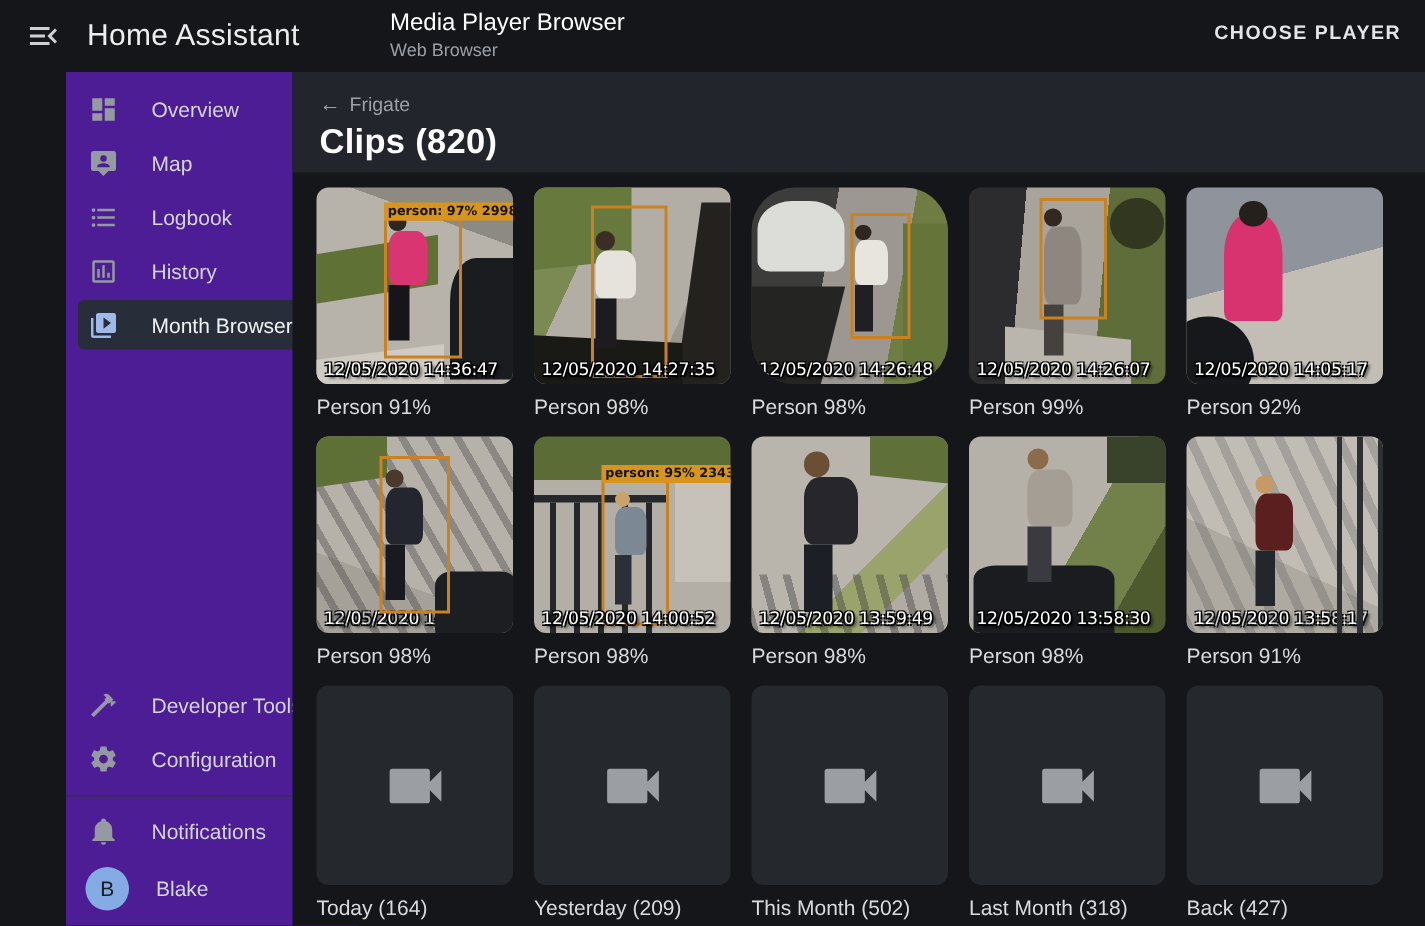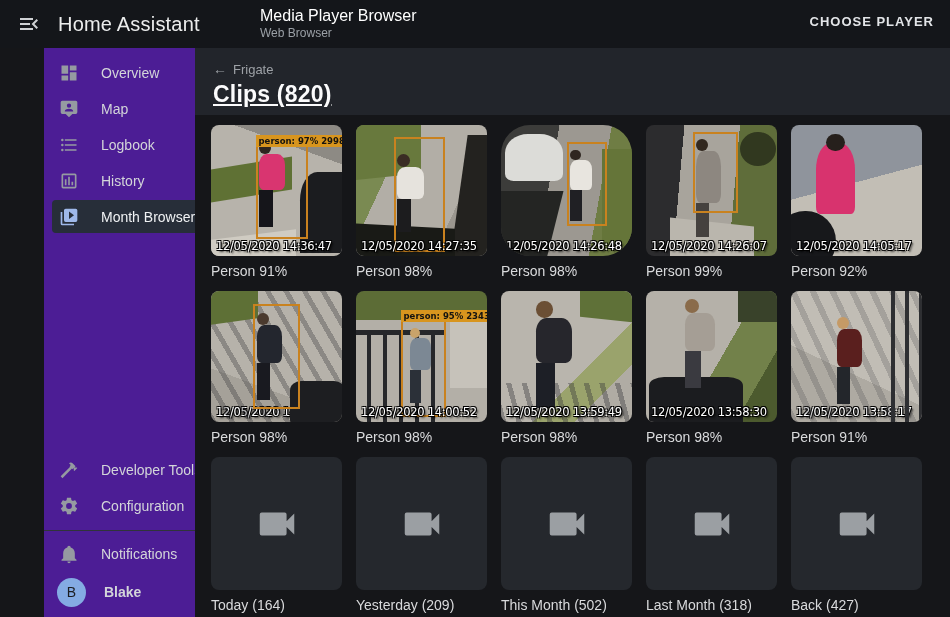--- a/index.html
+++ b/index.html
@@ -28,28 +28,28 @@
   .side-item .lbl { margin-left:22px; font-size:14px; font-weight:500; color:#d3d5d9; }
   .side-item.selected { background:#272e39; }
   .side-item.selected .ic { color:#9fb9ea; }
   .side-item.selected .lbl { color:#f0f2f4; }
   .spacer { flex:1; }
   .side-divider { border-top:1px solid #30343a; margin:8px 0 6px 0; }
   .user-item { display:flex; align-items:center; height:38px; margin:0 8px 6px 8px; padding-left:5px;
     cursor:pointer; }
   .avatar { width:29px; height:29px; border-radius:50%; background:#84abe3; color:#1b1d21;
     font-size:14px; font-weight:500; display:flex; align-items:center; justify-content:center; }
-  .user-item .lbl { margin-left:18px; font-size:14px; font-weight:700; color:#d3d5d9; }
+  .user-item .lbl { margin-left:18px; font-size:14px; font-weight:400; color:#d3d5d9; }
 
   
   .content { position:absolute; left:195px; top:48px; width:755px; height:569px; background:#151619; }
   .content-header { height:67px; background:#22252b; padding:13px 0 0 18px; }
   .breadcrumb { display:flex; align-items:center; font-size:13px; color:#9da1a6; cursor:pointer; width:70px; }
   .breadcrumb .arr { margin-right:6px; font-size:14px; }
-  .clips-title { margin-top:4px; font-size:23px; font-weight:700; color:#fbfbfc; letter-spacing:.2px;text-decoration:underline; }
+  .clips-title { margin-top:4px; font-size:23px; font-weight:700; color:#fbfbfc; letter-spacing:.2px; }
 
   .grid { padding:10px 0 0 16px; }
   .grid-row { display:flex; gap:14px; margin-bottom:11px; }
   .tile { width:131px; cursor:pointer; }
   .caption { margin-top:7px; font-size:14px; color:#d9dadc; height:17px; line-height:17px; }
 
   
   .thumb { position:relative; width:131px; height:131px; border-radius:8px; overflow:hidden;
     background:#b2aea6; }
   .thumb i, .thumb span { position:absolute; display:block; }

